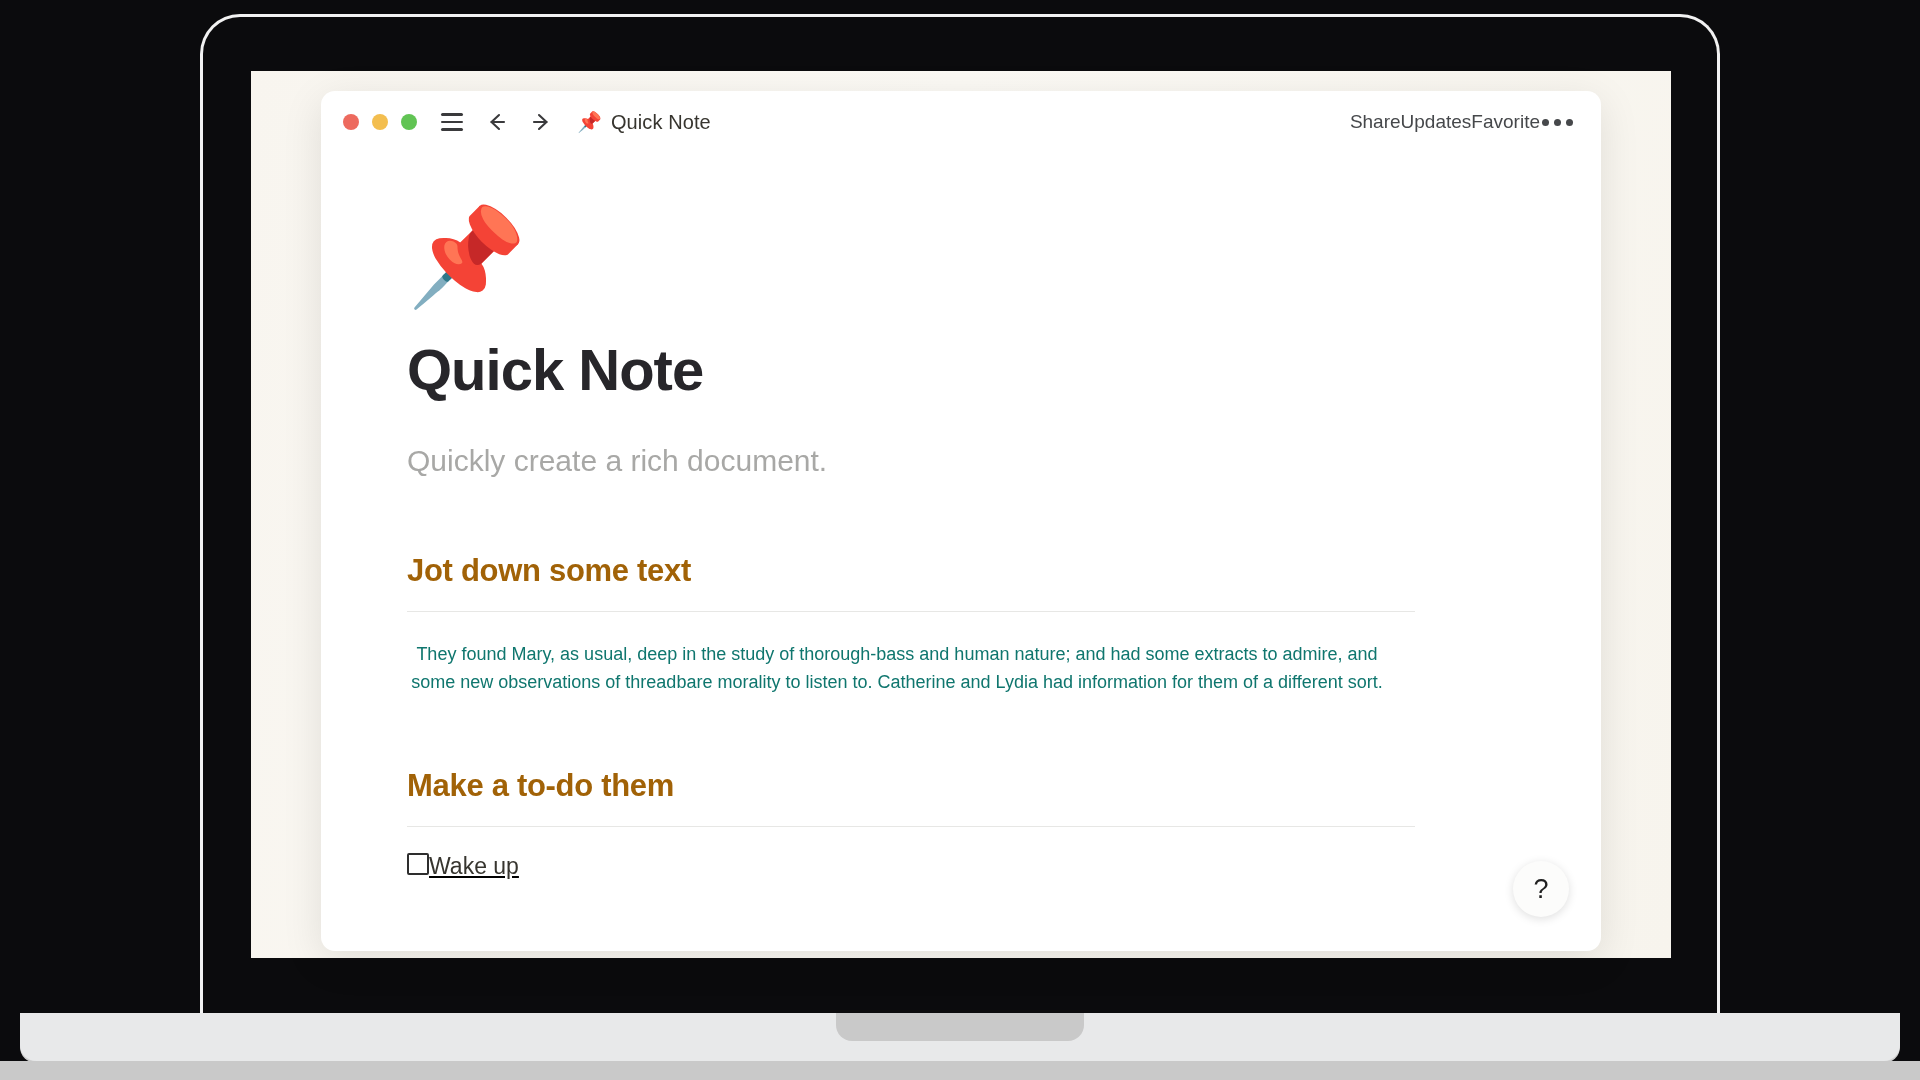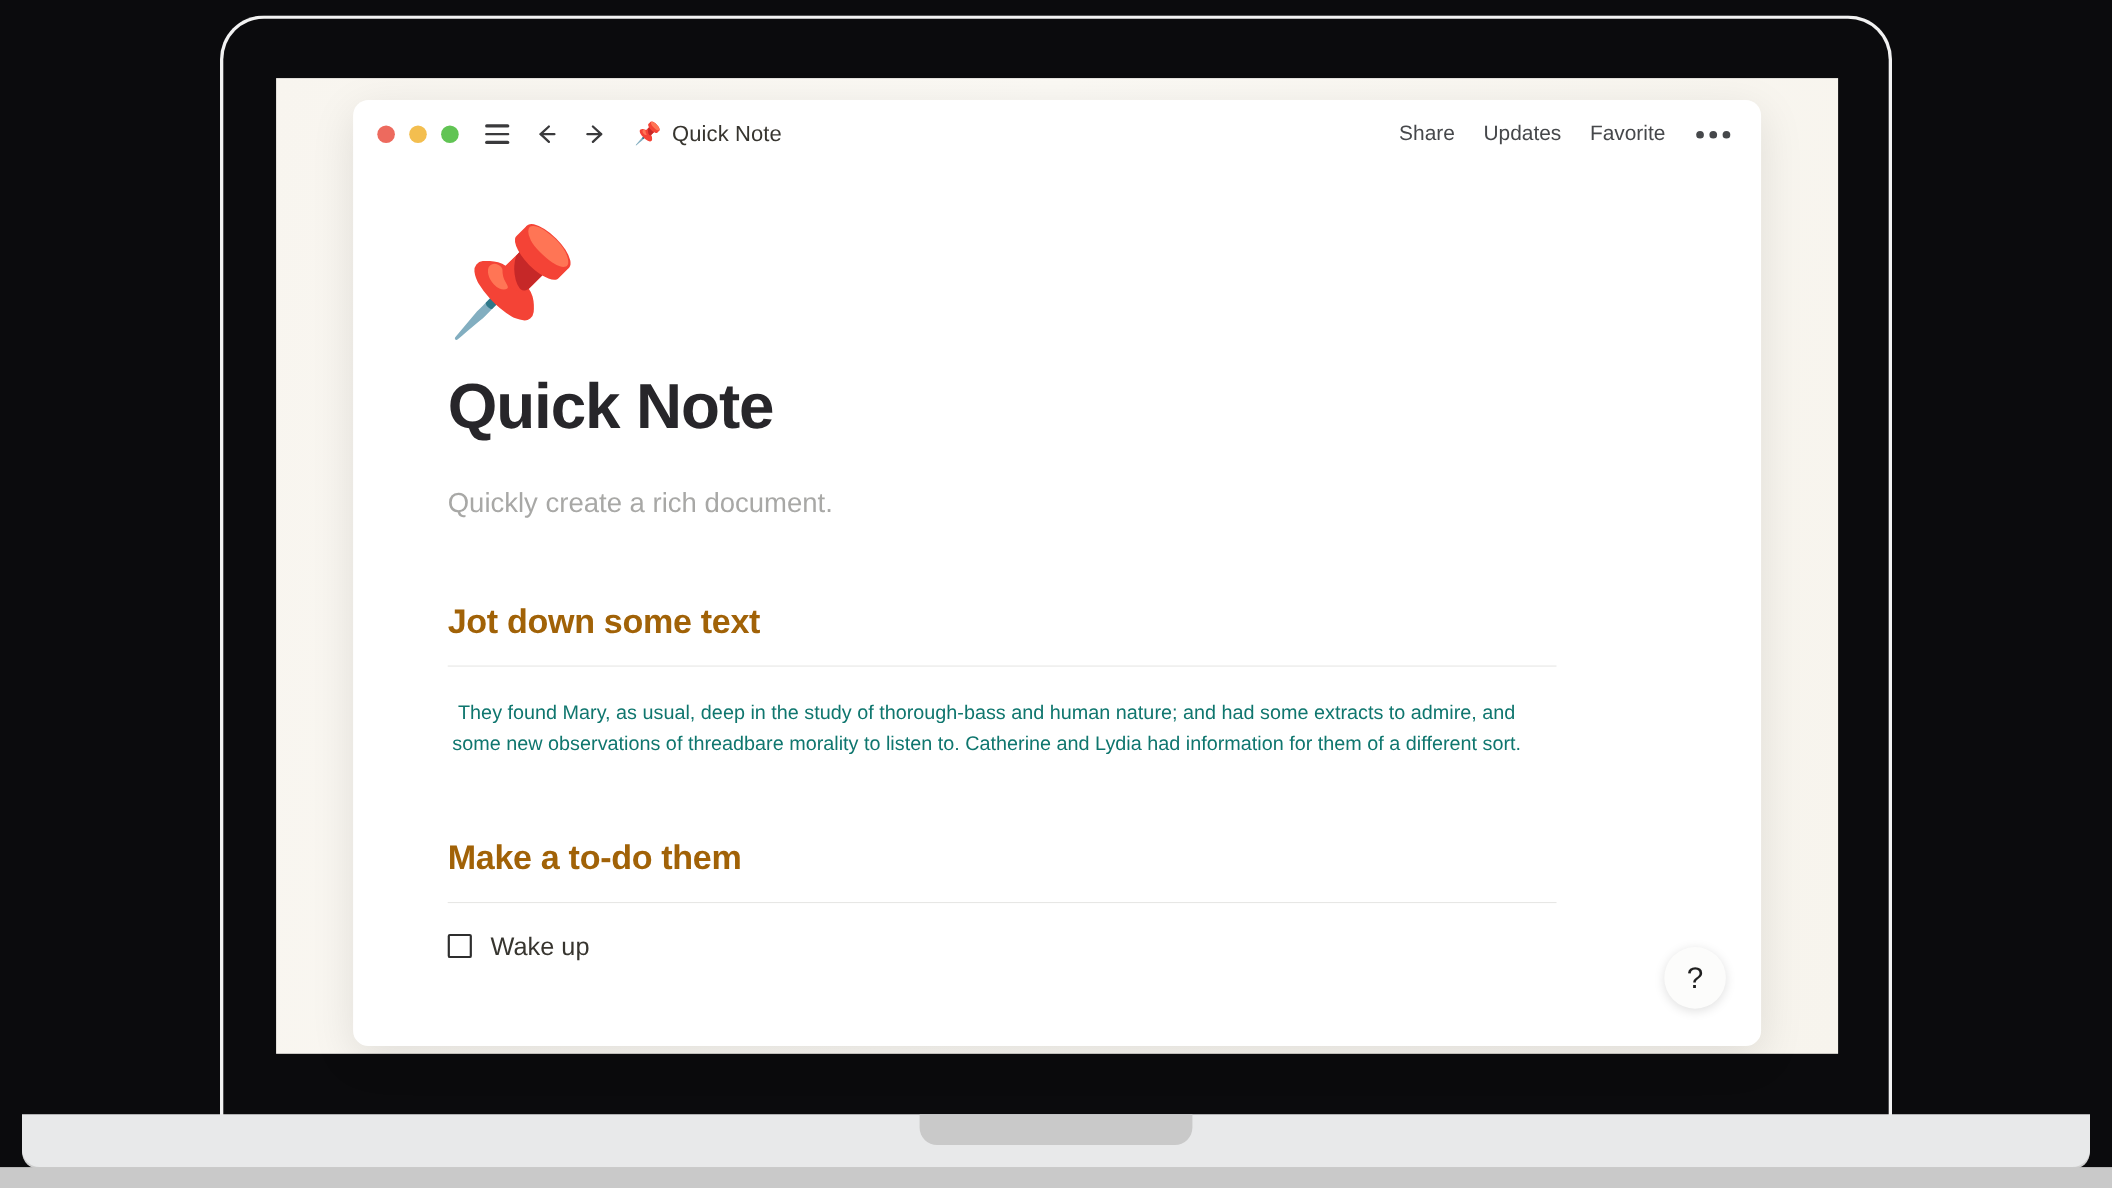--- a/index.html
+++ b/index.html
@@ -124,21 +124,20 @@
   .doc-chip .doc-title {
     font-size: 20px;
     color: #37352F;
     letter-spacing: 0.1px;
   }
 
   .titlebar-right {
     margin-left: auto;
     display: flex;
     align-items: center;
-    gap: 26px;
   }
   .tb-action {
     font-size: 19px;
     color: #46484B;
     cursor: pointer;
     white-space: nowrap;
   }
   .tb-ellipsis {
     display: flex; align-items: center; gap: 5px;
     cursor: pointer;
@@ -159,21 +158,21 @@
   }
   .doc-h1 {
     font-size: 58px;
     font-weight: 700;
     color: #27262A;
     margin: 0 0 0 0;
     letter-spacing: -1px;
     line-height: 1.12;
   }
   .doc-subtitle {
-    font-size: 25px;
+    font-size: 30px;
     color: #A8A8A6;
     margin: 38px 0 0 0;
     line-height: 1.35;
   }
   .doc-h2 {
     font-size: 31px;
     font-weight: 700;
     color: #a16207;
     margin: 72px 0 0 0;
     letter-spacing: -0.3px;
@@ -187,23 +186,24 @@
   .doc-para {
     font-size: 18px;
     line-height: 1.56;
     color: #0f766e;
     margin: 28px 0 0 0;
     max-width: 980px;
     text-align: center;
   }
   .todo-row {
     display: flex;
-    align-items: center;
-    gap: 17px;
+    align-items: flex-start;
+    gap: 0;
     margin-top: 26px;
+    text-decoration: underline;
   }
   .todo-box {
     width: 22px; height: 22px;
     border: 2.2px solid #2E2E2E;
     border-radius: 2px;
     box-sizing: border-box;
     flex: none;
     cursor: pointer;
   }
   .todo-label {

